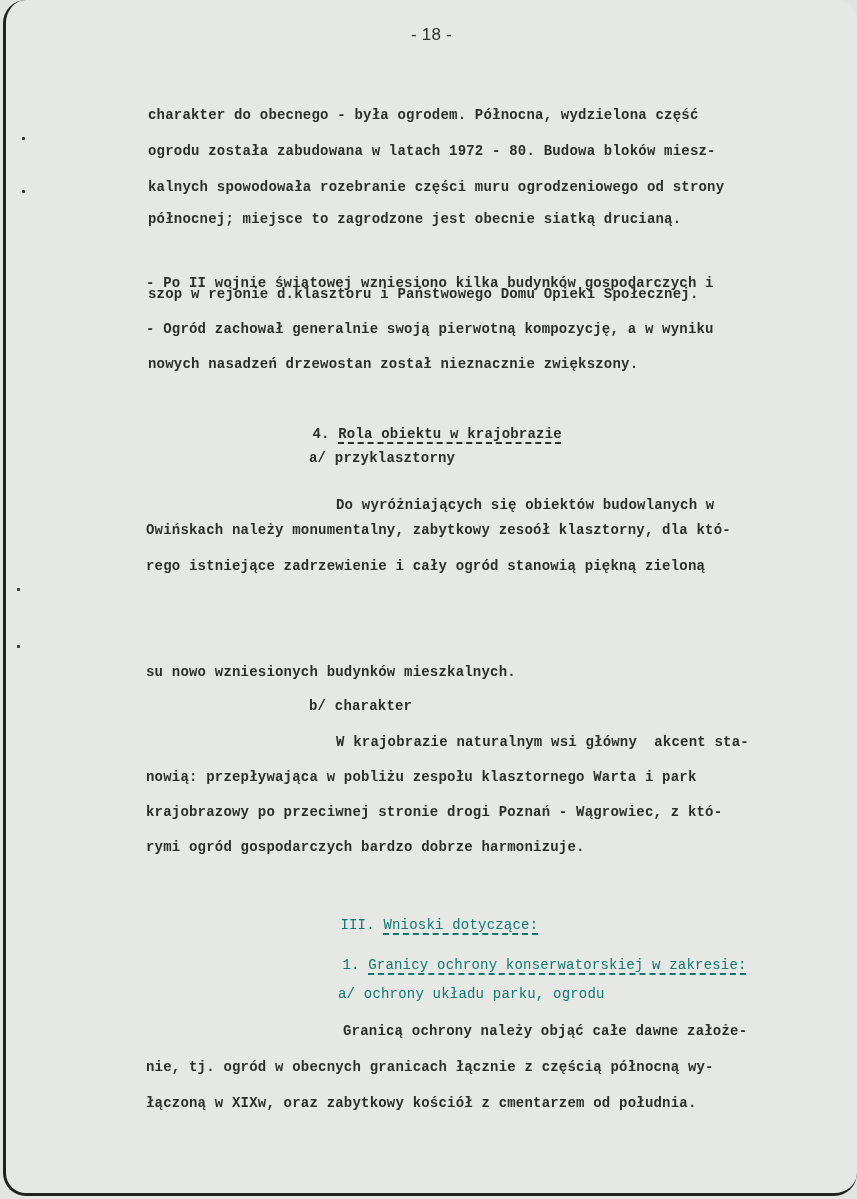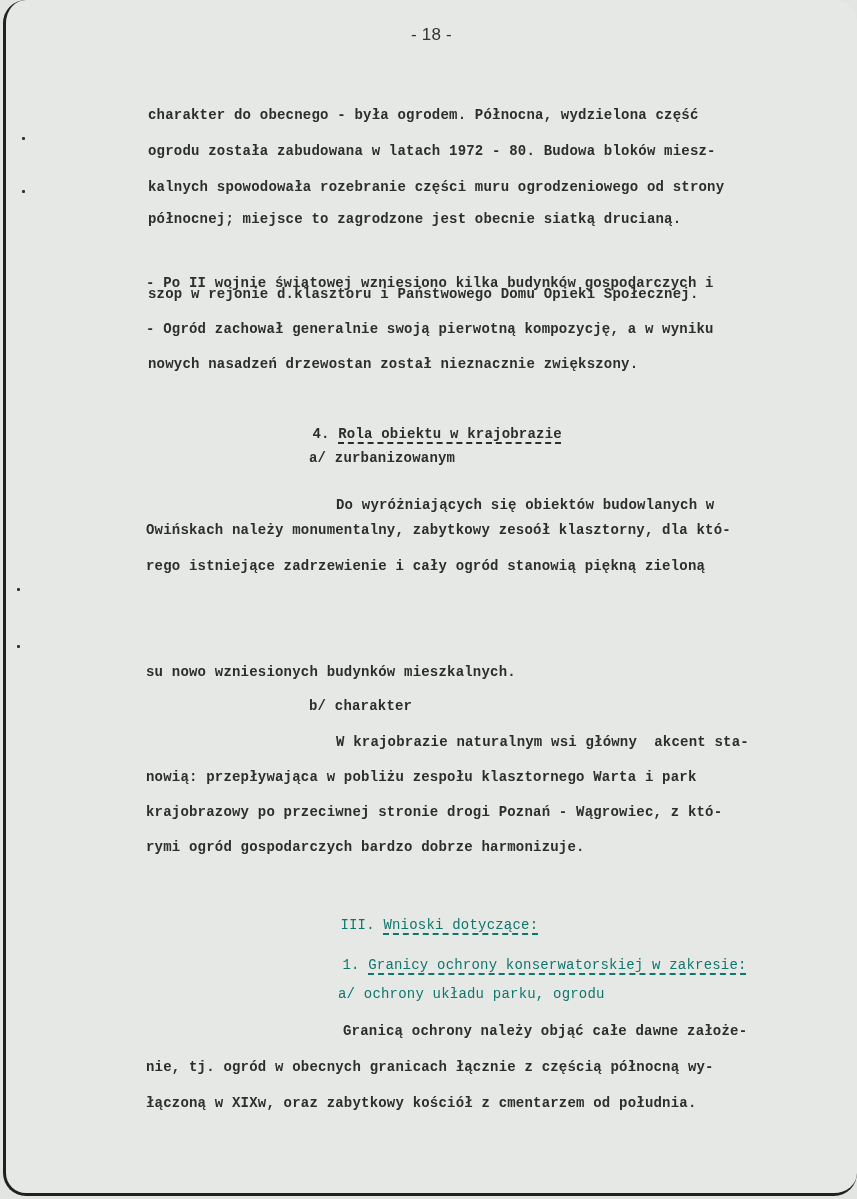--- a/index.html
+++ b/index.html
@@ -49,21 +49,21 @@
   <div class="line" style="left:142px; top:210px;">północnej; miejsce to zagrodzone jest obecnie siatką drucianą.</div>
 
   <div class="line" style="left:140px; top:250px;margin-top:24px;">- Po II wojnie światowej wzniesiono kilka budynków gospodarczych i</div>
   <div class="line" style="left:142px; top:285px;">szop w rejonie d.klasztoru i Państwowego Domu Opieki Społecznej.</div>
   <div class="line" style="left:140px; top:320px;">- Ogród zachował generalnie swoją pierwotną kompozycję, a w wyniku</div>
   <div class="line" style="left:142px; top:355px;">nowych nasadzeń drzewostan został nieznacznie zwiększony.</div>
 
   <div class="line" style="left:272px; top:407px;">
     <span>4.</span> <span class="u">Rola obiektu w krajobrazie</span>
   </div>
-  <div class="line" style="left:303px; top:449px;">a/ zurbanizowanym</div>
+  <div class="line" style="left:303px; top:449px;">a/ przyklasztorny</div>
   <div class="line" style="left:330px; top:496px;">Do wyróżniających się obiektów budowlanych w</div>
   <div class="line" style="left:140px; top:521px;">Owińskach należy monumentalny, zabytkowy zesoół klasztorny, dla któ-</div>
   <div class="line" style="left:140px; top:557px;">rego istniejące zadrzewienie i cały ogród stanowią piękną zieloną</div>
   <div class="line" style="left:140px; top:663px;">su nowo wzniesionych budynków mieszkalnych.</div>
 
   <div class="line" style="left:303px; top:697px;">b/ charakter</div>
   <div class="line" style="left:330px; top:733px;">W krajobrazie naturalnym wsi główny  akcent sta-</div>
   <div class="line" style="left:140px; top:768px;">nowią: przepływająca w pobliżu zespołu klasztornego Warta i park</div>
   <div class="line" style="left:140px; top:803px;">krajobrazowy po przeciwnej stronie drogi Poznań - Wągrowiec, z któ-</div>
   <div class="line" style="left:140px; top:838px;">rymi ogród gospodarczych bardzo dobrze harmonizuje.</div>

